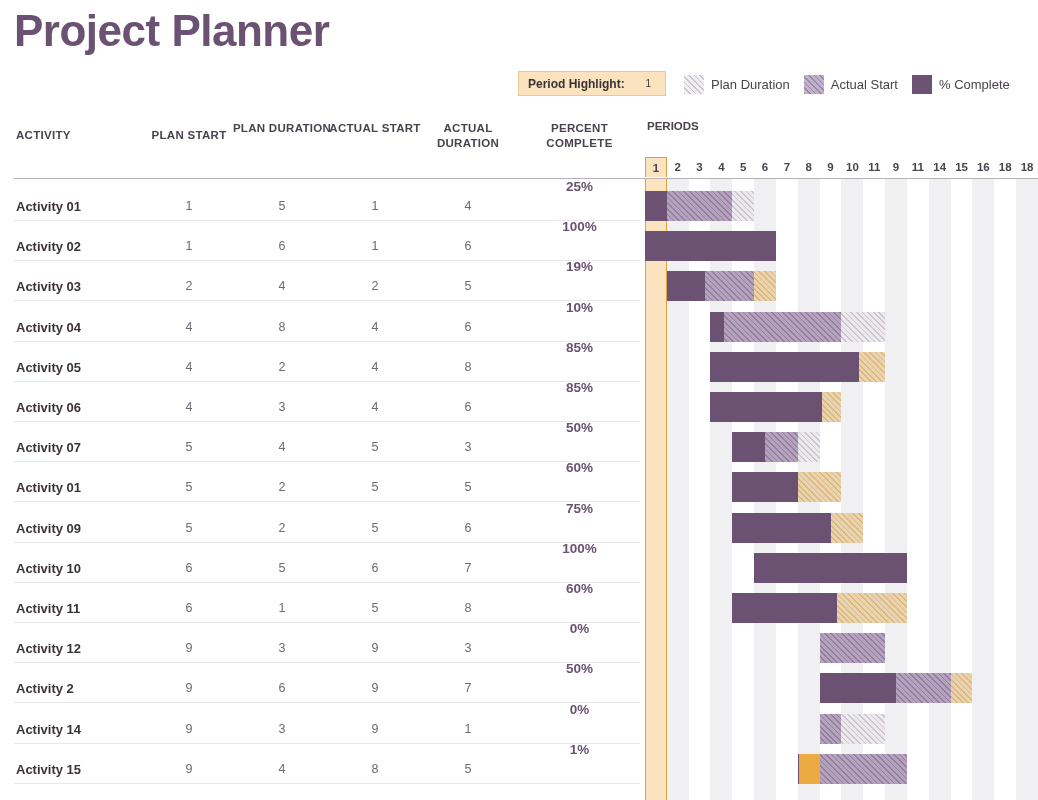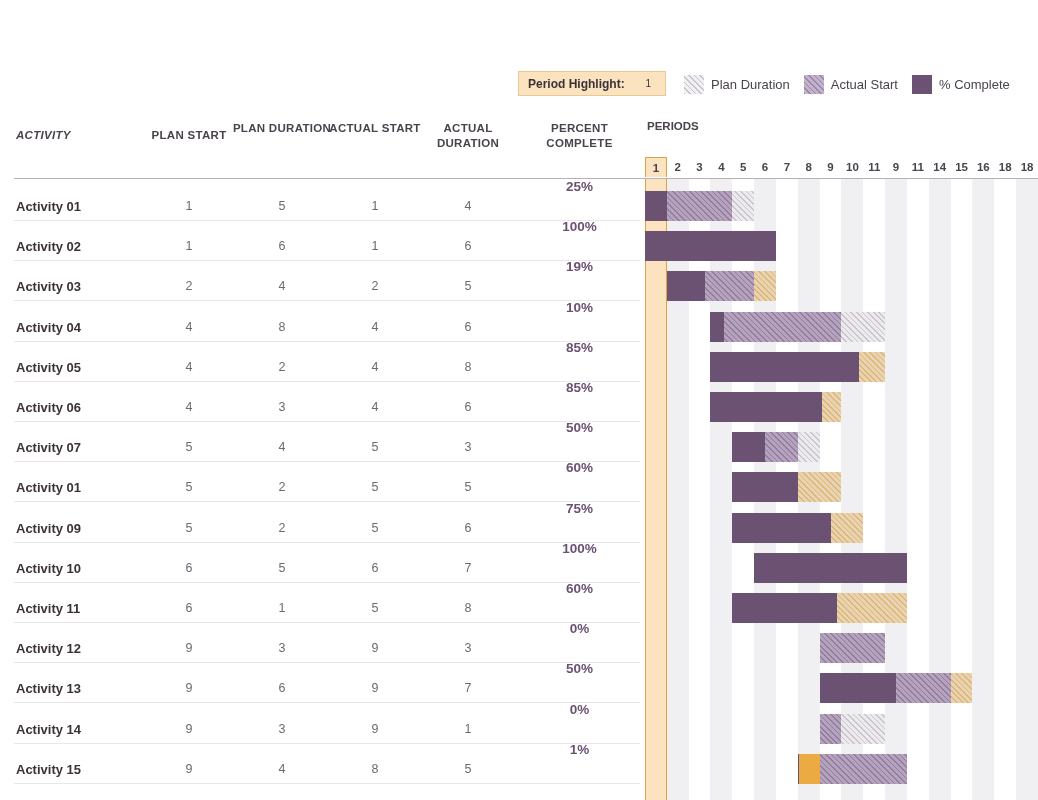--- a/index.html
+++ b/index.html
@@ -58,21 +58,21 @@
   .sw-complete { background-color: #6B5272; }
   .legend-text { font-size: 13px; color: #4A434E; }
 
   
   .thead { position: absolute; left: 0; top: 120px; width: 640px; height: 52px; }
   .th {
     position: absolute; font-size: 11.5px; font-weight: bold;
     color: #4A434E; letter-spacing: .3px; text-align: center;
     line-height: 15px;
   }
-  .th-activity { left: 16px; top: 8px; text-align: center; font-style: italic; }
+  .th-activity { left: 16px; top: 8px; text-align: center; }
   .th-plan-start { left: 135px; top: 8px; width: 108px; }
   .th-plan-dur  { left: 232px; top: 1px; width: 100px; }
   .th-act-start { left: 325px; top: 1px; width: 100px; }
   .th-act-dur   { left: 418px; top: 1px; width: 100px; }
   .th-pct       { left: 527px; top: 1px; width: 105px; }
   .th-periods   { position: absolute; left: 647px; top: 120px;
                   font-size: 11.5px; font-weight: bold; color: #4A434E; }
 
   .head-rule {
     position: absolute; left: 14px; top: 178px; width: 1024px; height: 1px;
@@ -133,20 +133,21 @@
   .c-pct {
     left: 527px; width: 105px; font-weight: bold; font-size: 13.5px; color: #6B5272;
   }
   .rowline { position: absolute; left: 14px; width: 626px; height: 1px; background: #EAE7EB; }
 </style>
 </head>
 <body>
 
 <div id="app">
 
+  <div class="title">Project Planner</div>
 
   <div class="period-highlight">
     <span class="ph-label">Period Highlight:</span>
     <span class="ph-value">1</span>
   </div>
 
   <div class="legend">
     <div class="legend-item">
       <span class="swatch sw-plan"></span>
       <span class="legend-text">Plan Duration</span>
@@ -405,21 +406,21 @@
       <div class="row" style="top: 628.2px;">
         <div class="cell c-activity" style="top: 13px;">Activity 12</div>
         <div class="cell c-ps" style="top: 13px;">9</div>
         <div class="cell c-pd" style="top: 13px;">3</div>
         <div class="cell c-as" style="top: 13px;">9</div>
         <div class="cell c-ad" style="top: 13px;">3</div>
         <div class="cell c-pct" style="top: -7px;">0%</div>
       </div>
       <div class="rowline" style="top: 662.2px;"></div>
       <div class="row" style="top: 668.4px;">
-        <div class="cell c-activity" style="top: 13px;">Activity 13</div>
+        <div class="cell c-activity" style="top: 13px;">Activity 2</div>
         <div class="cell c-ps" style="top: 13px;">9</div>
         <div class="cell c-pd" style="top: 13px;">6</div>
         <div class="cell c-as" style="top: 13px;">9</div>
         <div class="cell c-ad" style="top: 13px;">7</div>
         <div class="cell c-pct" style="top: -7px;">50%</div>
       </div>
       <div class="rowline" style="top: 702.4px;"></div>
       <div class="row" style="top: 708.6px;">
         <div class="cell c-activity" style="top: 13px; text-align: center;">Activity 14</div>
         <div class="cell c-ps" style="top: 13px;">9</div>

